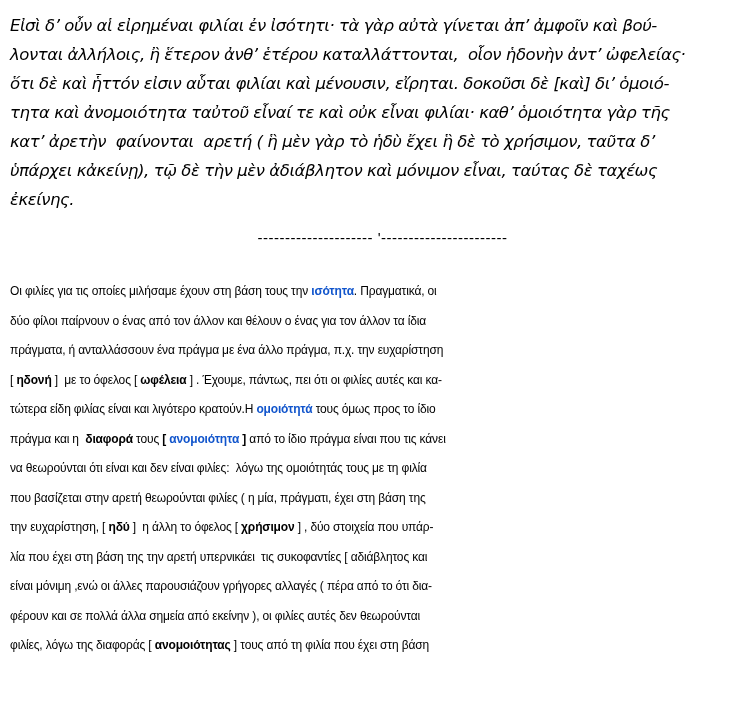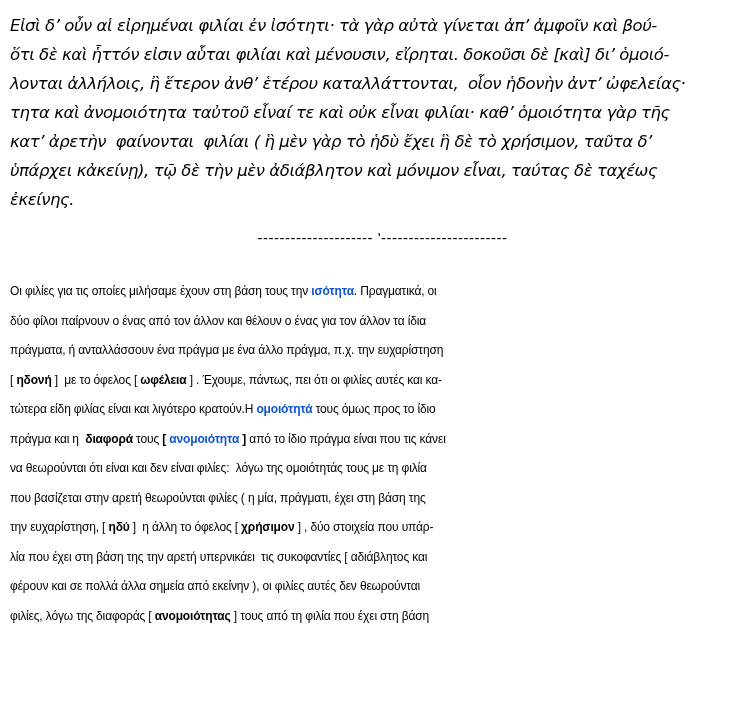--- a/index.html
+++ b/index.html
@@ -40,37 +40,38 @@
     white-space: pre;
     color: #000000;
   }
 </style>
 </head>
 <body>
 
 <div class="page">
   <div class="ancient">
       <div class="line">Εἰσὶ δ’ οὖν αἱ εἰρημέναι φιλίαι ἐν ἰσότητι· τὰ γὰρ αὐτὰ γίνεται ἀπ’ ἀμφοῖν καὶ βού-</div>
+      <div class="line">λονται ἀλλήλοις, ἢ ἕτερον ἀνθ’ ἑτέρου καταλλάττονται,  οἷον ἡδονὴν ἀντ’ ὠφελείας·</div>
       <div class="line">ὅτι δὲ καὶ ἧττόν εἰσιν αὗται φιλίαι καὶ μένουσιν, εἴρηται. δοκοῦσι δὲ [καὶ] δι’ ὁμοιό-</div>
-      <div class="line">λονται ἀλλήλοις, ἢ ἕτερον ἀνθ’ ἑτέρου καταλλάττονται,  οἷον ἡδονὴν ἀντ’ ὠφελείας·</div>
       <div class="line">τητα καὶ ἀνομοιότητα ταὐτοῦ εἶναί τε καὶ οὐκ εἶναι φιλίαι· καθ’ ὁμοιότητα γὰρ τῆς</div>
-      <div class="line">κατ’ ἀρετὴν  φαίνονται  φιλίαι ( ἣ μὲν γὰρ τὸ ἡδὺ ἔχει ἣ δὲ τὸ χρήσιμον, ταῦτα δ’</div>
+      <div class="line">κατ’ ἀρετὴν  φαίνονται  αρετή ( ἣ μὲν γὰρ τὸ ἡδὺ ἔχει ἣ δὲ τὸ χρήσιμον, ταῦτα δ’</div>
       <div class="line">ὑπάρχει κἀκείνῃ), τῷ δὲ τὴν μὲν ἀδιάβλητον καὶ μόνιμον εἶναι, ταύτας δὲ ταχέως</div>
       <div class="line">ἐκείνης.</div>
     </div>
 
   <div class="divider">--------------------- '-----------------------</div>
 
   <div class="modern">
       <div class="line"><span class="seg-normal">Οι φιλίες για τις οποίες μιλήσαμε έχουν στη βάση τους την </span><span class="seg-blue-bold">ισότητα</span><span class="seg-normal">. Πραγματικά, οι</span></div>
       <div class="line"><span class="seg-normal">δύο φίλοι παίρνουν ο ένας από τον άλλον και θέλουν ο ένας για τον άλλον τα ίδια</span></div>
       <div class="line"><span class="seg-normal">πράγματα, ή ανταλλάσσουν ένα πράγμα με ένα άλλο πράγμα, π.χ. την ευχαρίστηση</span></div>
       <div class="line"><span class="seg-normal">[ </span><span class="seg-bold">ηδονή</span><span class="seg-normal"> ]  με το όφελος [ </span><span class="seg-bold">ωφέλεια</span><span class="seg-normal"> ] . Έχουμε, πάντως, πει ότι οι φιλίες αυτές και κα-</span></div>
       <div class="line"><span class="seg-normal">τώτερα είδη φιλίας είναι και λιγότερο κρατούν.Η </span><span class="seg-blue-bold">ομοιότητά</span><span class="seg-normal"> τους όμως προς το ίδιο</span></div>
       <div class="line"><span class="seg-normal">πράγμα και η  </span><span class="seg-bold">διαφορά</span><span class="seg-normal"> τους </span><span class="seg-bold">[ </span><span class="seg-blue-bold">ανομοιότητα</span><span class="seg-bold"> ]</span><span class="seg-normal"> από το ίδιο πράγμα είναι που τις κάνει</span></div>
       <div class="line"><span class="seg-normal">να θεωρούνται ότι είναι και δεν είναι φιλίες:  λόγω της ομοιότητάς τους με τη φιλία</span></div>
       <div class="line"><span class="seg-normal">που βασίζεται στην αρετή θεωρούνται φιλίες ( η μία, πράγματι, έχει στη βάση της</span></div>
       <div class="line"><span class="seg-normal">την ευχαρίστηση, [ </span><span class="seg-bold">ηδύ</span><span class="seg-normal"> ]  η άλλη το όφελος [ </span><span class="seg-bold">χρήσιμον</span><span class="seg-normal"> ] , δύο στοιχεία που υπάρ-</span></div>
       <div class="line"><span class="seg-normal">λία που έχει στη βάση της την αρετή υπερνικάει  τις συκοφαντίες [ αδιάβλητος και</span></div>
+      <div class="line"><span class="seg-normal">είναι μόνιμη ,ενώ οι άλλες παρουσιάζουν γρήγορες αλλαγές ( πέρα από το ότι δια-</span></div>
       <div class="line"><span class="seg-normal">φέρουν και σε πολλά άλλα σημεία από εκείνην ), οι φιλίες αυτές δεν θεωρούνται</span></div>
       <div class="line"><span class="seg-normal">φιλίες, λόγω της διαφοράς [ </span><span class="seg-bold">ανομοιότητας</span><span class="seg-normal"> ] τους από τη φιλία που έχει στη βάση</span></div>
     </div>
 </div>
 
 </body></html>

